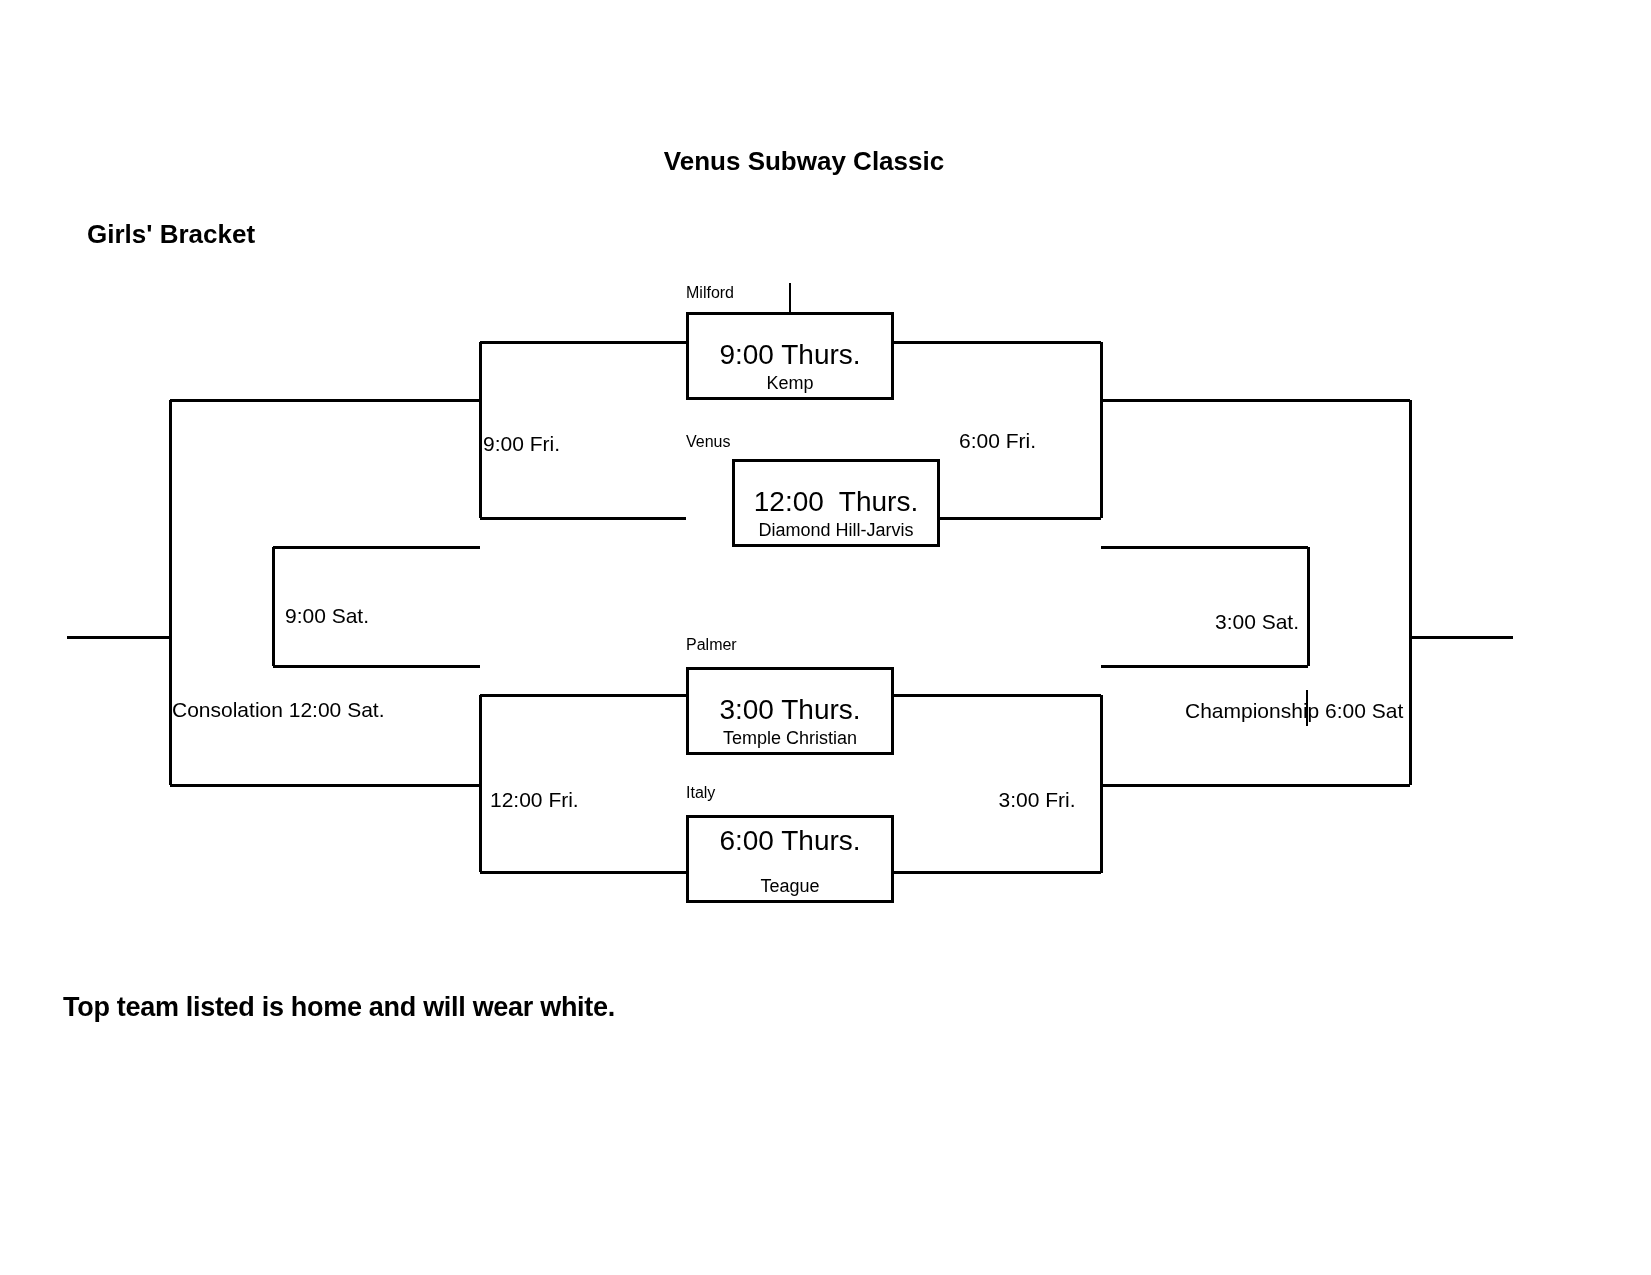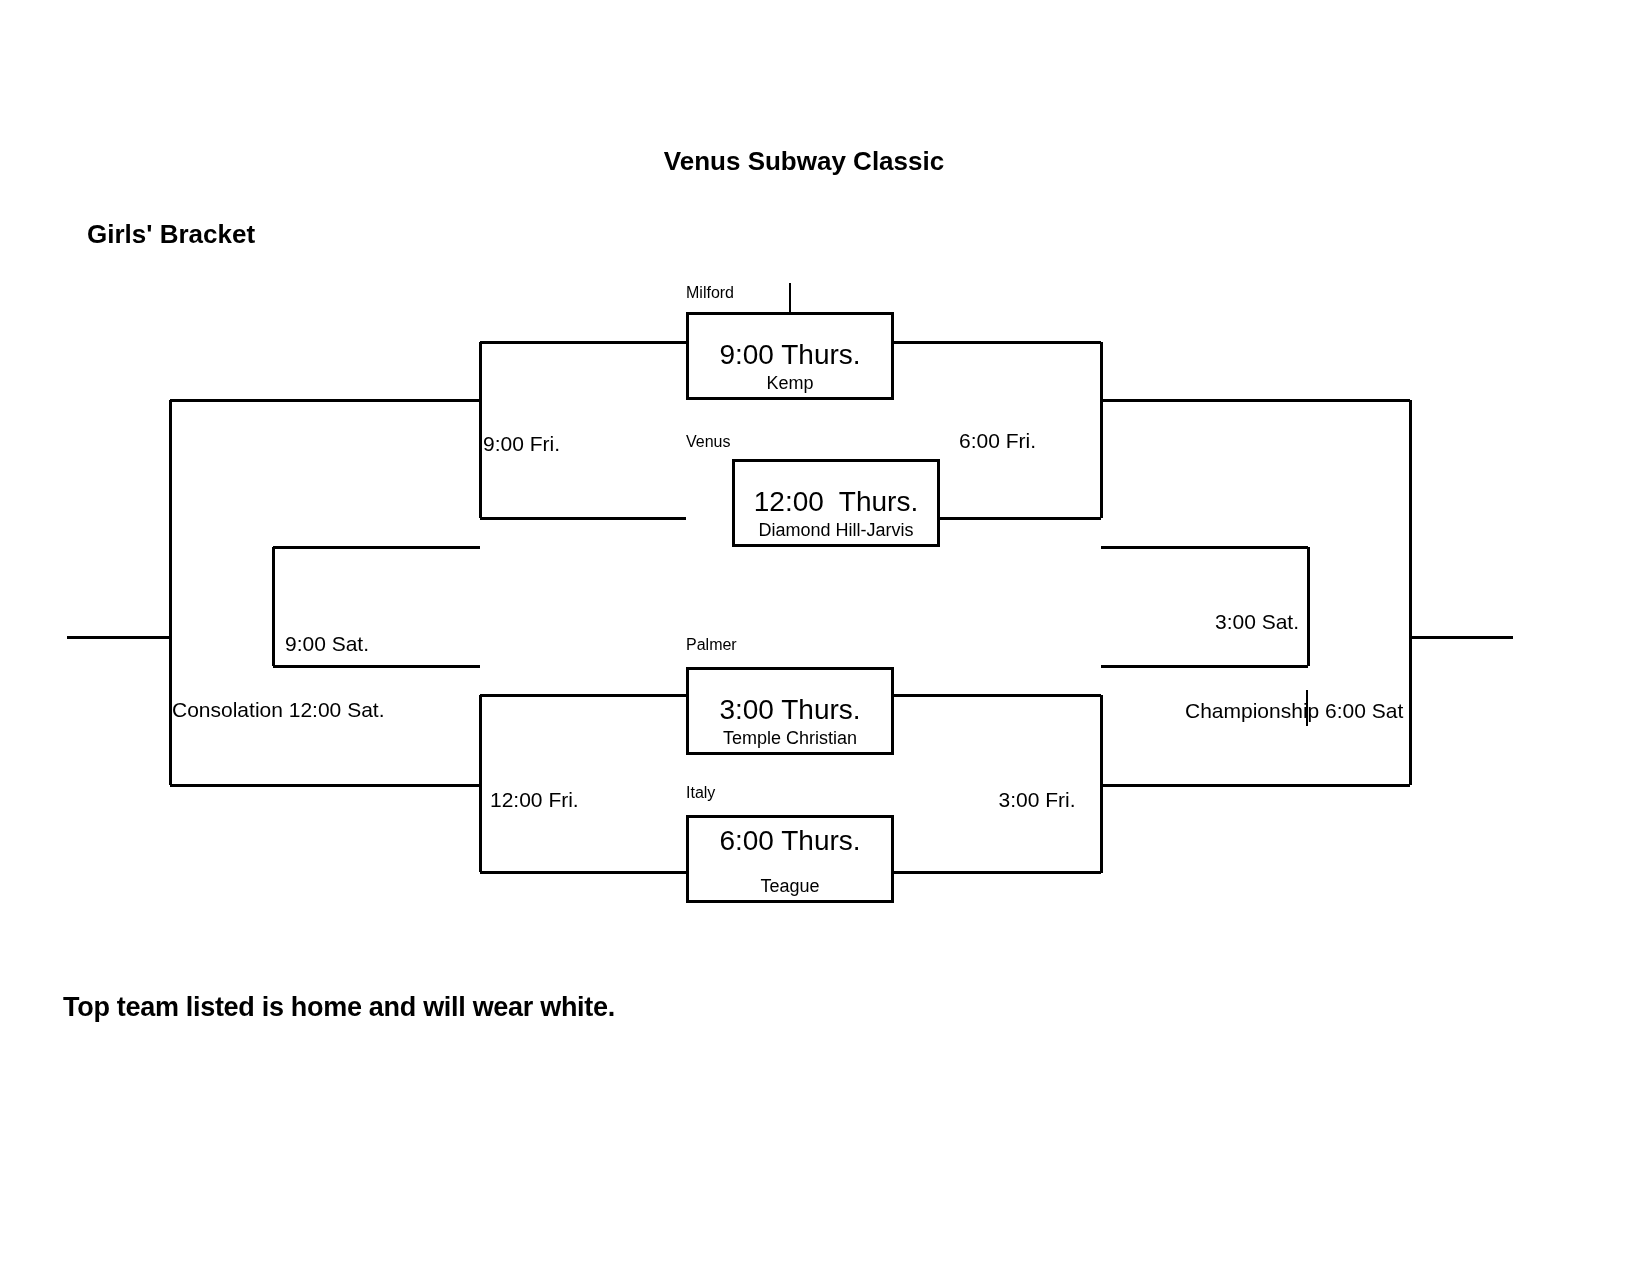--- a/index.html
+++ b/index.html
@@ -87,21 +87,21 @@
     <div class="home-label" style="left:686px;top:780px;">Italy</div>
     <div class="game-box" style="left:686px;top:815px;gap:17px;">
       <div class="game-time">6:00 Thurs.</div>
       <div class="game-away">Teague</div>
     </div>
 
     <div class="round-label" style="left:483px;top:430px;">9:00 Fri.</div>
     <div class="round-label centered" style="left:894px;top:427px;width:207px;">6:00 Fri.</div>
     <div class="round-label" style="left:490px;top:786px;">12:00 Fri.</div>
     <div class="round-label centered" style="left:957px;top:786px;width:160px;">3:00 Fri.</div>
-    <div class="round-label centered" style="left:277px;top:630px;width:100px;">9:00 Sat.</div>
+    <div class="round-label centered" style="left:277px;top:602px;width:100px;">9:00 Sat.</div>
     <div class="round-label centered" style="left:1207px;top:608px;width:100px;">3:00 Sat.</div>
     <div class="round-label" style="left:172px;top:696px;">Consolation 12:00 Sat.</div>
     <div class="round-label" style="left:1185px;top:697px;">Championship 6:00 Sat</div>
   </div>
 
   <div class="footer-note" style="left:63px;top:991px;">Top team listed is home and will wear white.</div>
 
 </div>
 
 </body></html>

